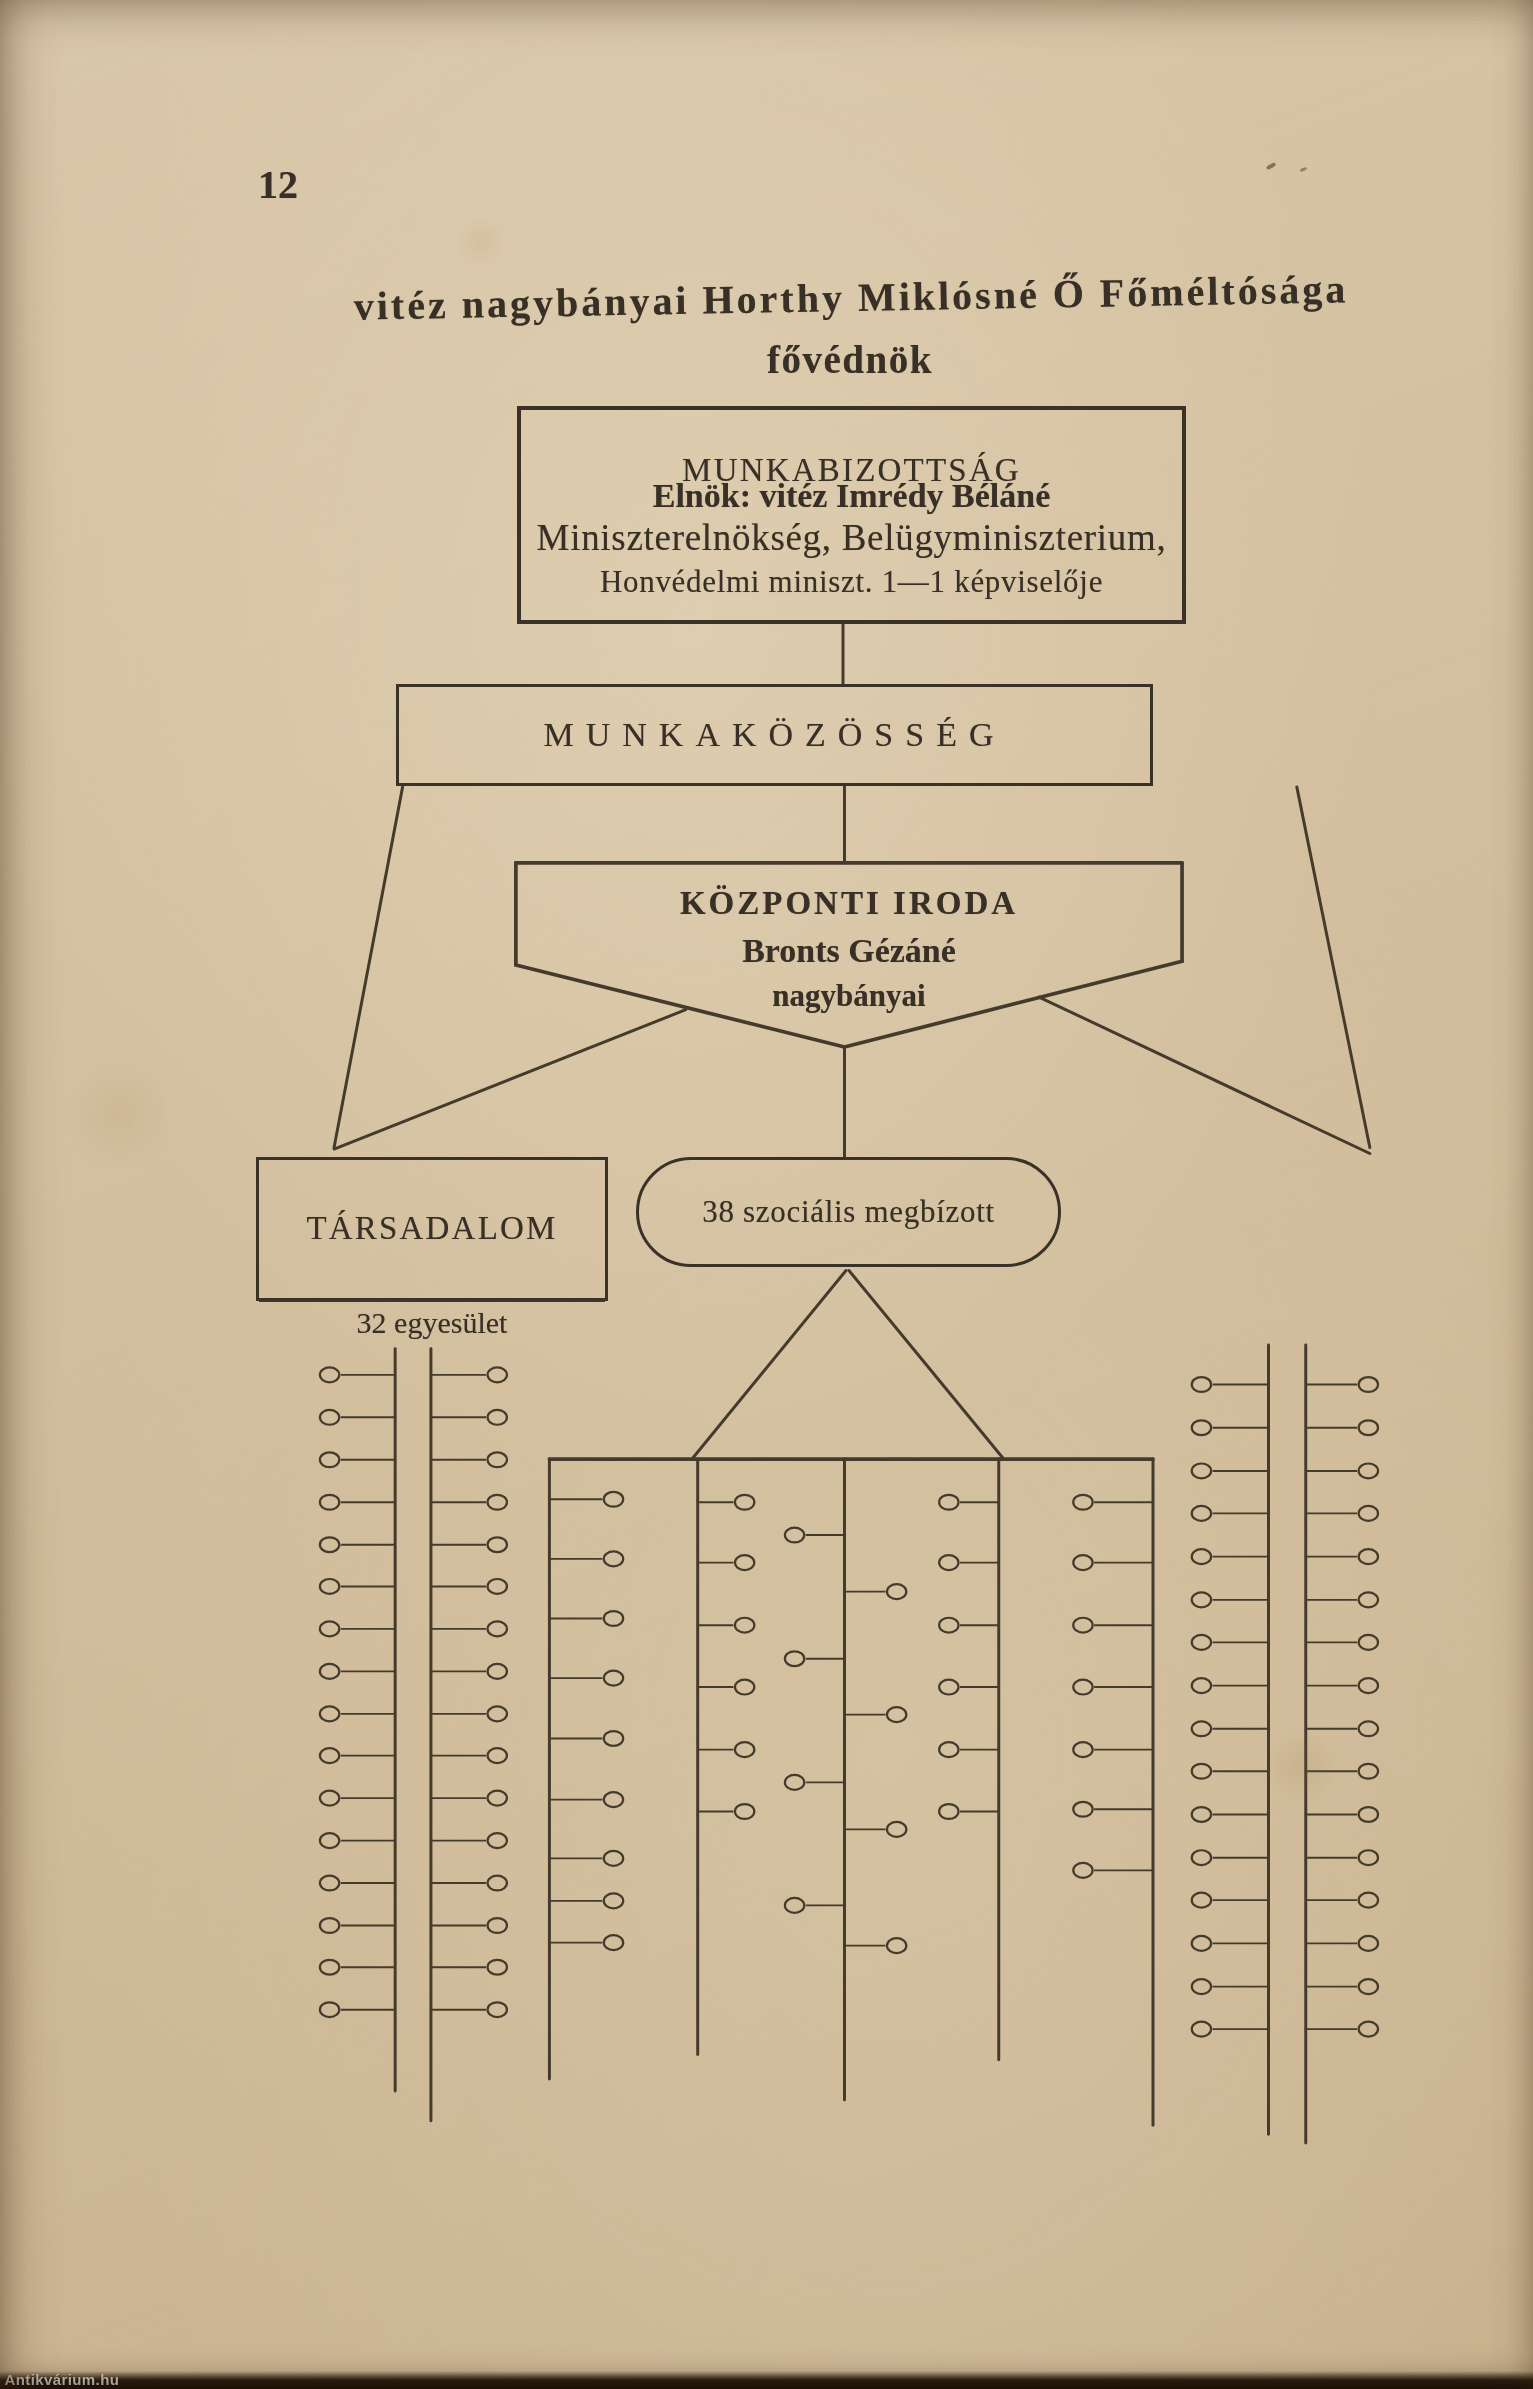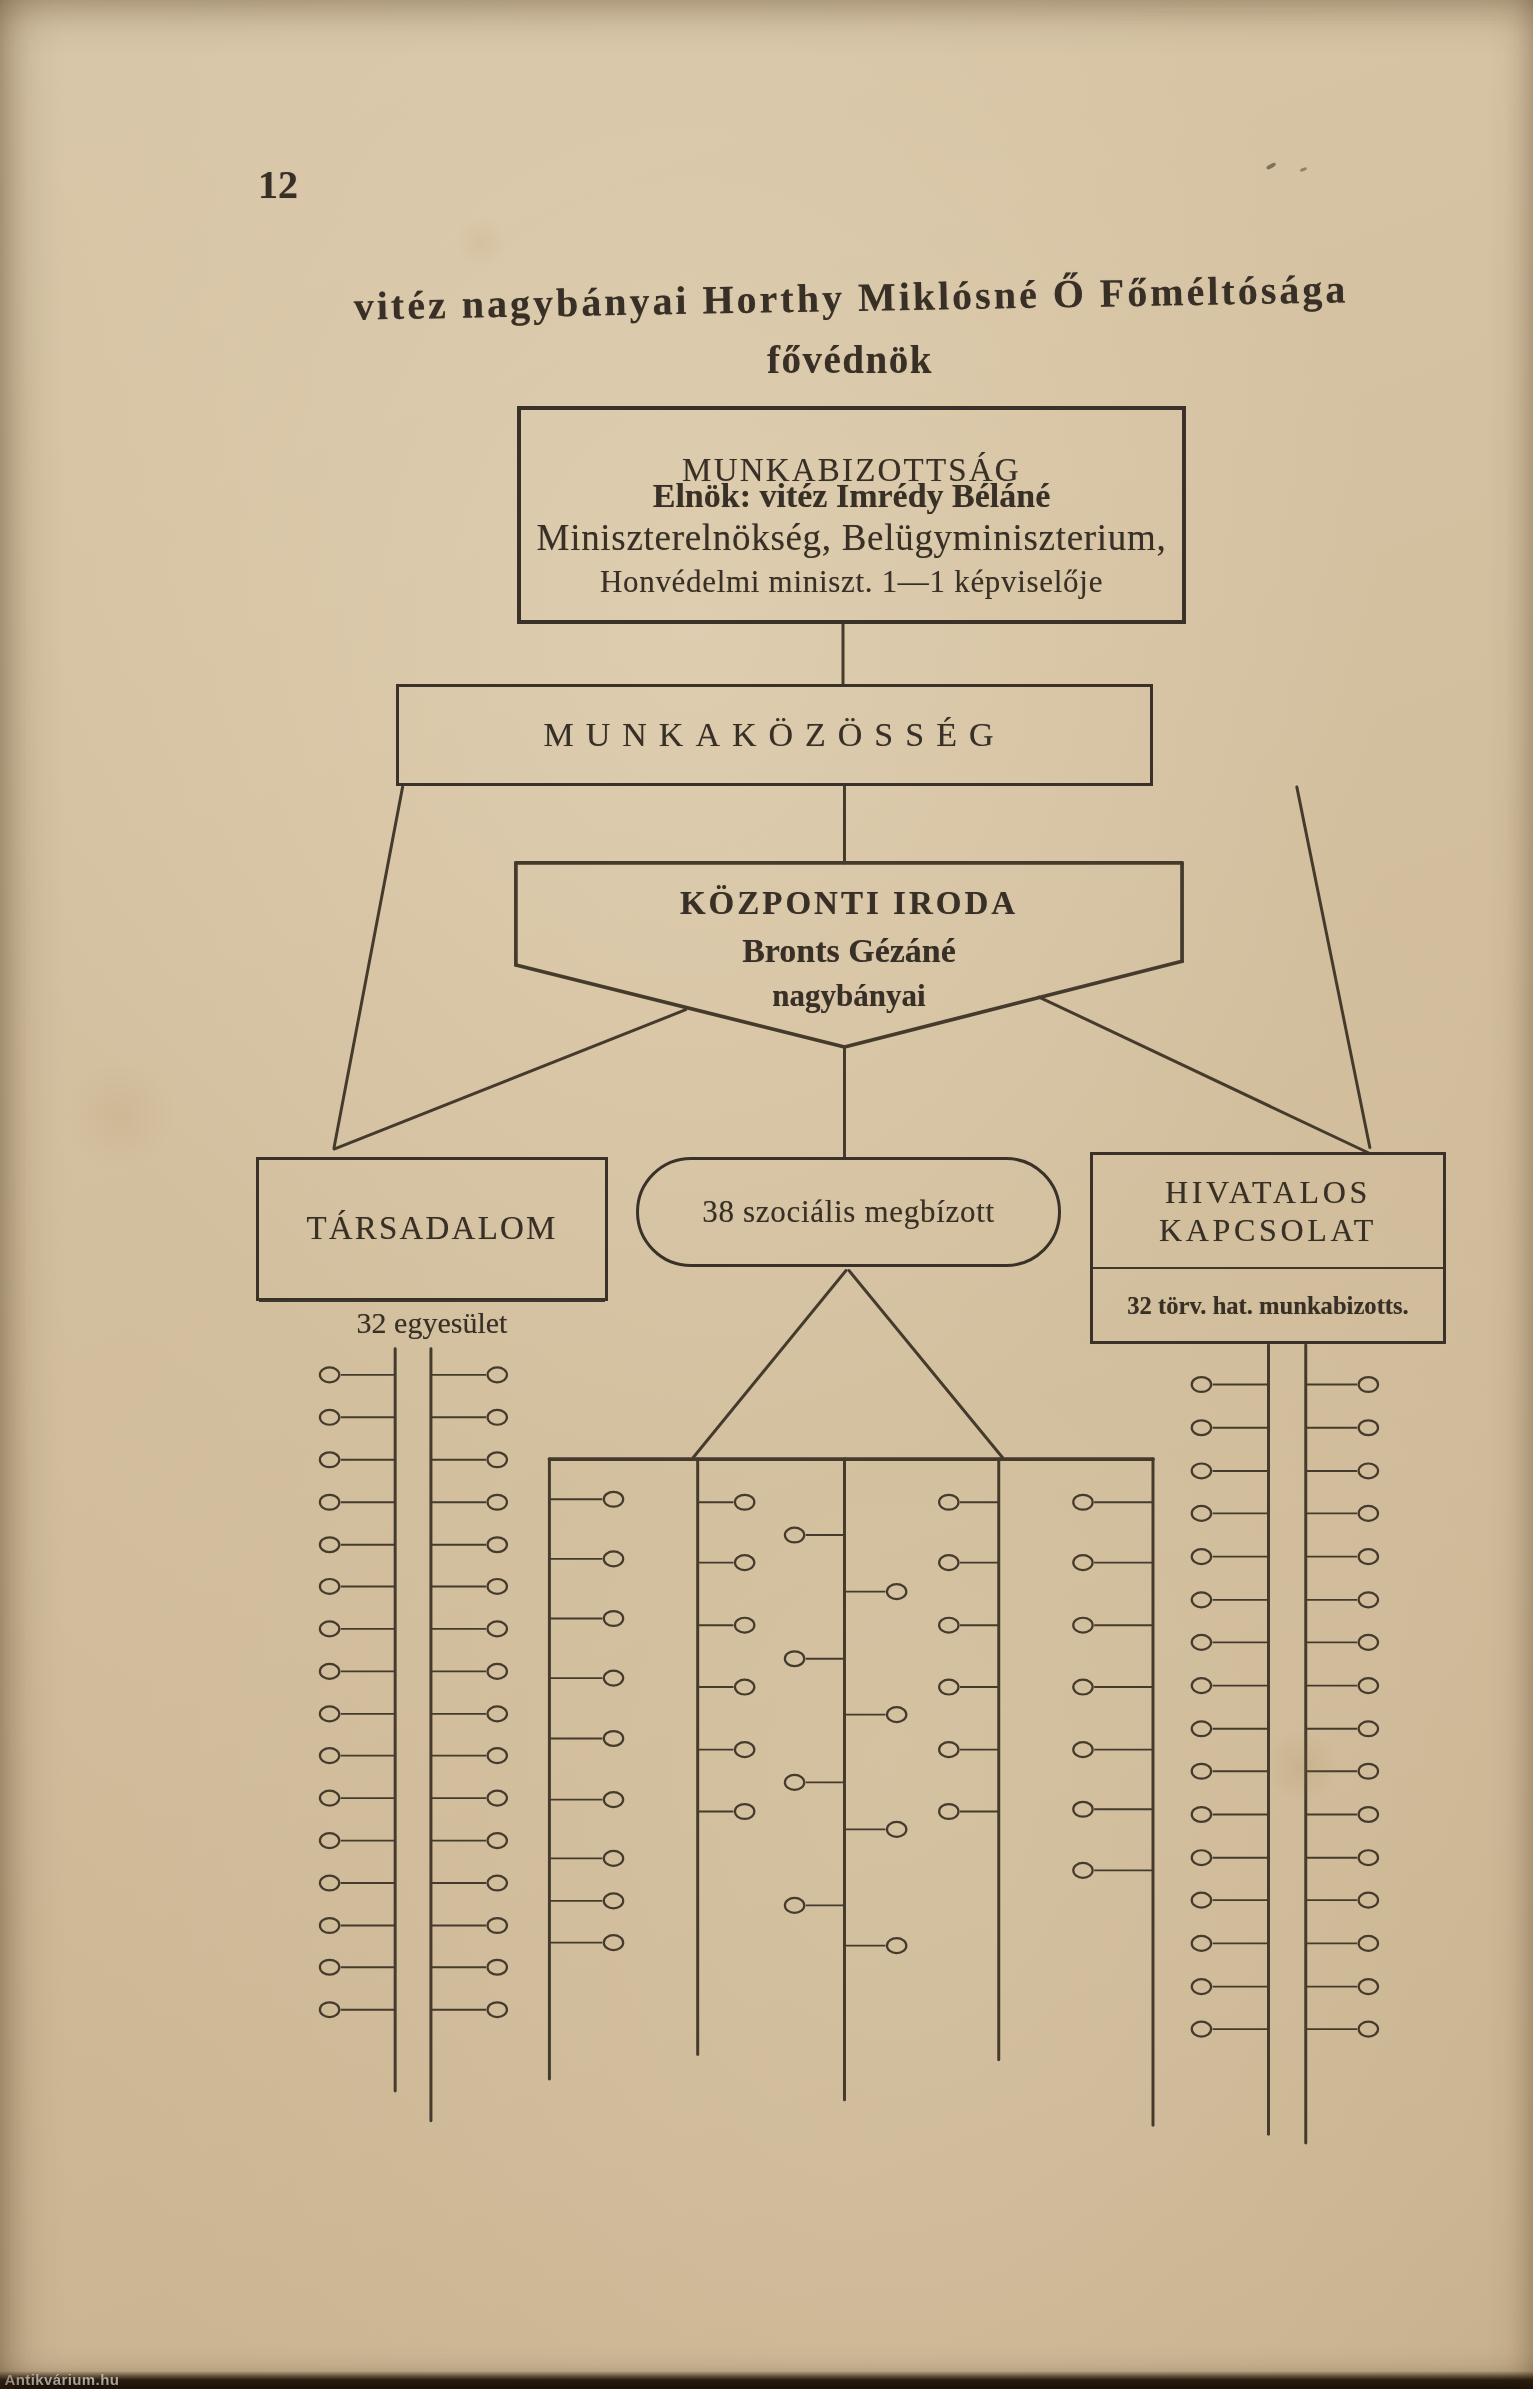--- a/index.html
+++ b/index.html
@@ -294,24 +294,18 @@
   <div class="box" style="left:256px;top:1157px;width:352px;height:144px;border-width:3.7px;">
     <div class="c" style="top:50px;font-size:33px;letter-spacing:2.2px;">TÁRSADALOM</div>
     <div class="divider" style="top:140px;height:2.2px;"></div>
     <div class="c" style="top:146px;font-size:30px;">32 egyesület</div>
   </div>
 
   <div class="box" style="left:636px;top:1157px;width:425px;height:110px;border-width:3.7px;border-radius:60px;">
     <div class="c" style="top:0;line-height:103px;font-size:31px;letter-spacing:0.7px;">38 szociális megbízott</div>
   </div>
 
-  <div class="box" style="left:1090px;top:1152px;width:356px;height:192px;border-width:3.7px;">
-    <div class="c" style="top:19.4px;font-size:32px;letter-spacing:3.7px;">HIVATALOS</div>
-    <div class="c" style="top:57px;font-size:32px;letter-spacing:3.7px;">KAPCSOLAT</div>
-    <div class="divider" style="top:112px;height:2.2px;"></div>
-    <div class="c" style="top:137px;font-size:24.6px;font-weight:bold;">32 törv. hat. munkabizotts.</div>
-  </div>
 
   <div id="bottom-strip"></div>
   <div id="watermark">Antikvárium.hu</div>
 
 </div>
 
 
 </body></html>

